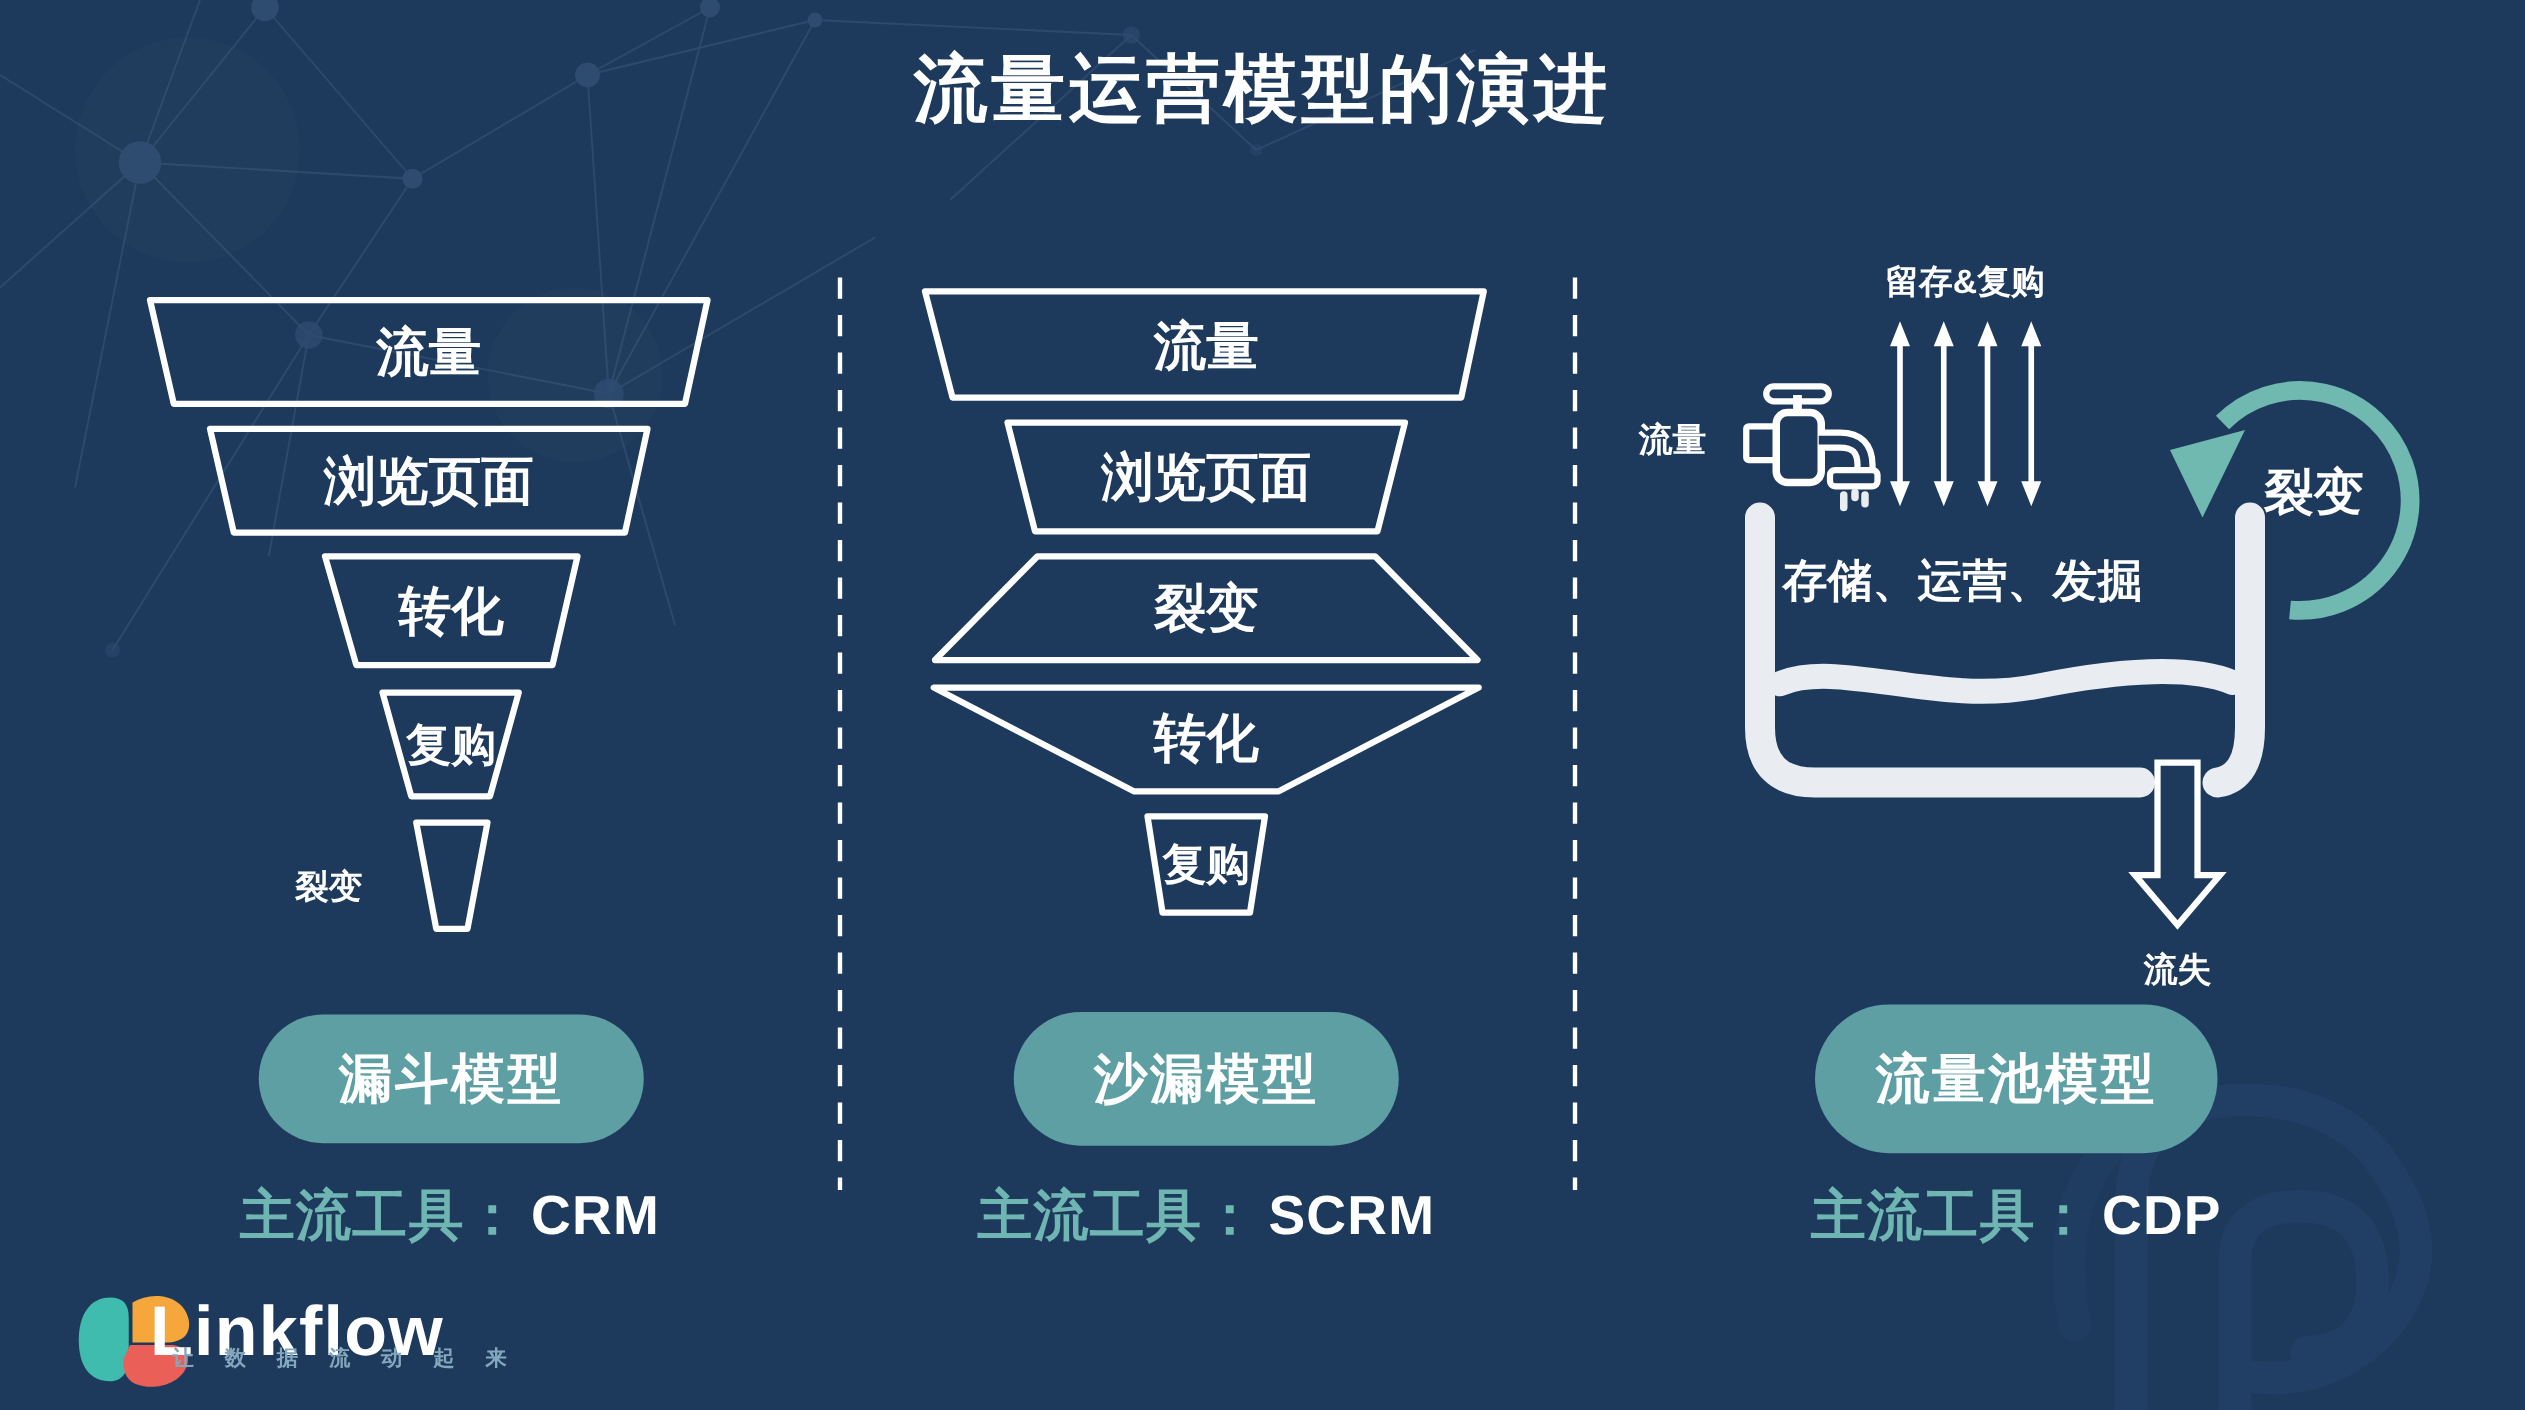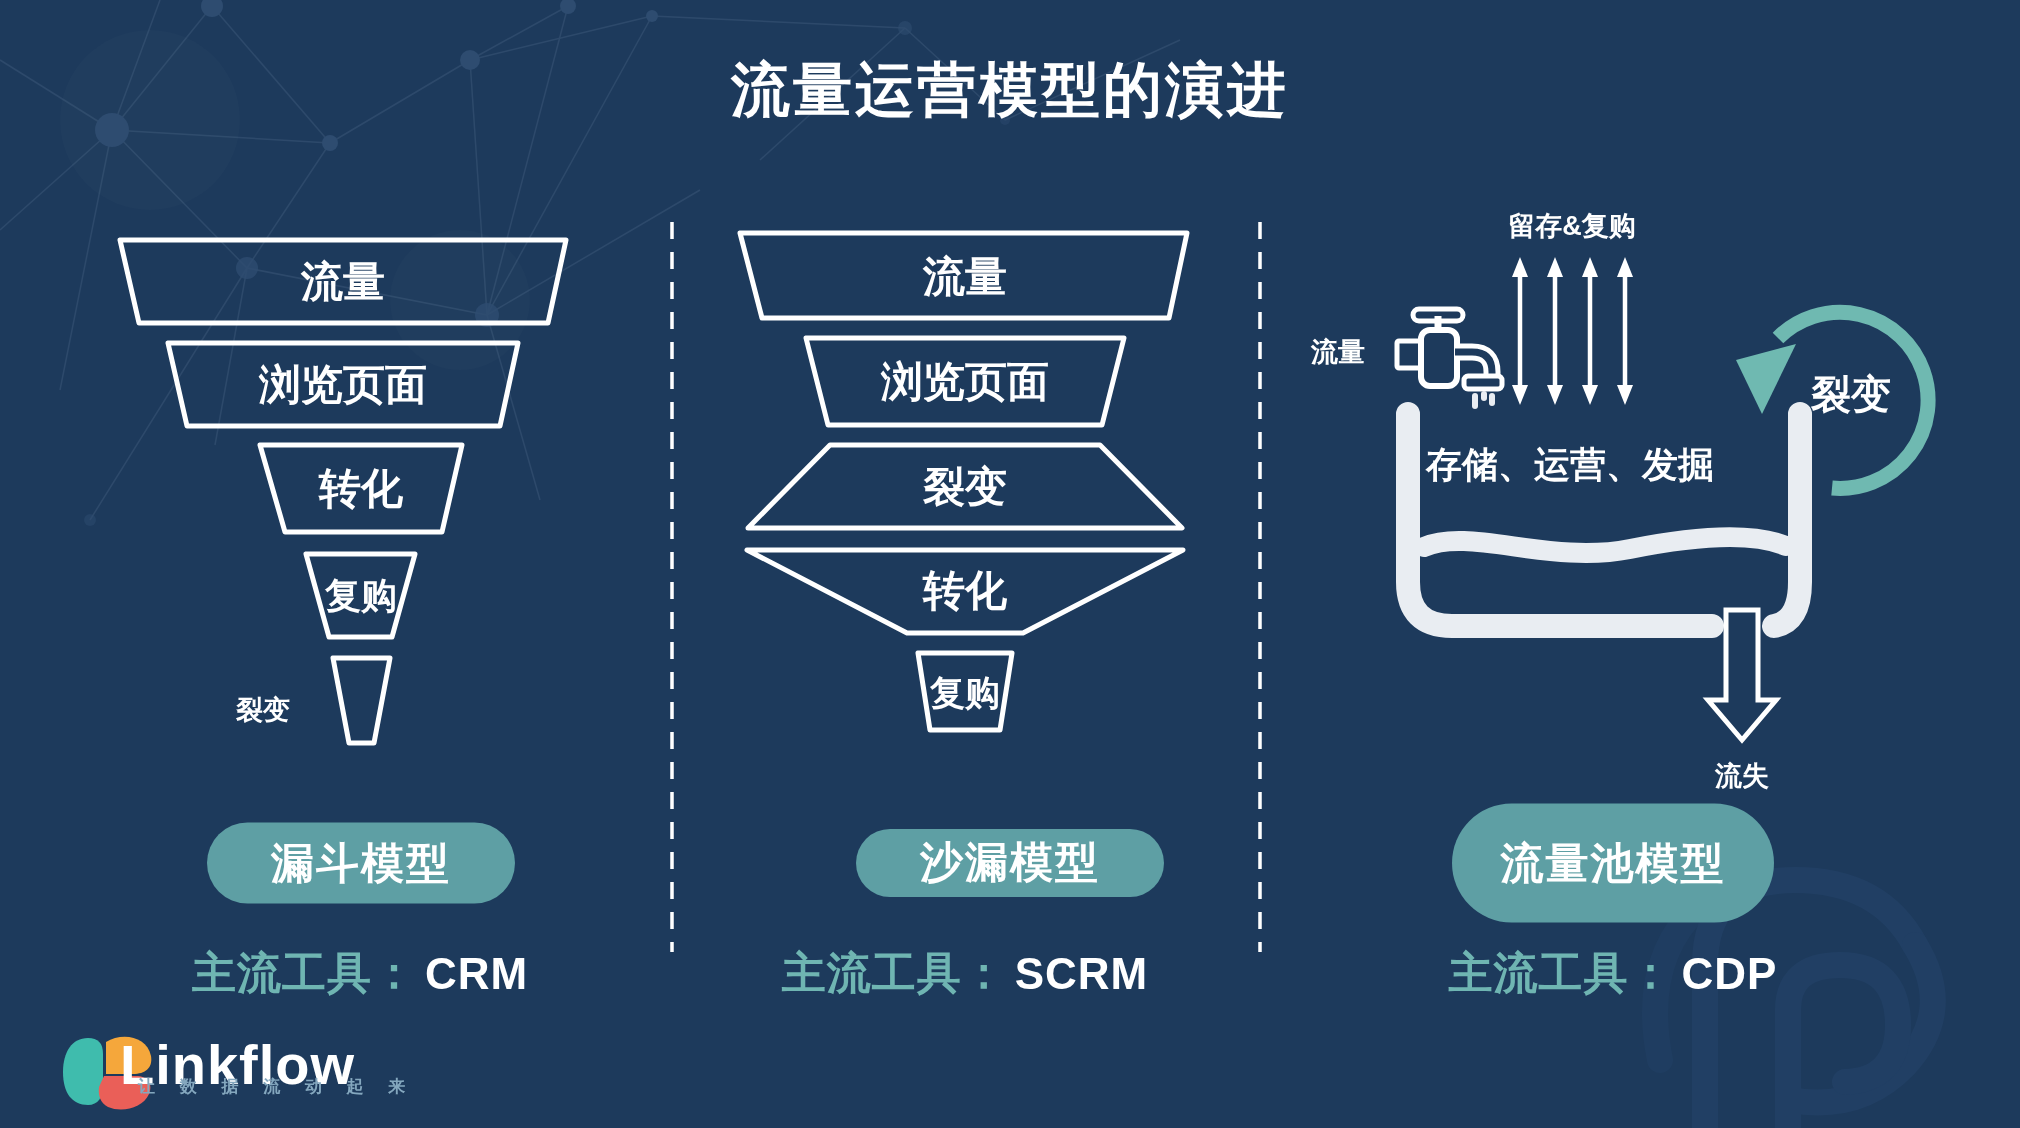--- a/index.html
+++ b/index.html
@@ -168,41 +168,41 @@
     </g>
   </g>
 
   <g>
     <path d="M 88 1038 C 72 1038 63 1052 63 1072 C 63 1093 72 1105 88 1105 C 98 1105 103 1097 103 1086 L 103 1054 C 103 1043 98 1038 88 1038 Z" fill="#3FBCAD"></path>
     <path d="M 106 1042 C 122 1032 147 1036 151 1056 C 153 1068 145 1074 133 1074 L 106 1074 Z" fill="#F5A73B"></path>
     <path d="M 104 1076 L 136 1076 C 148 1076 153 1084 149 1094 C 143 1108 122 1113 108 1107 C 100 1103 98 1095 99 1087 Z" fill="#EA5F58"></path>
   </g>
 </svg>
 
-<div class="lbl f59" style="left:1010px;top:90px;">流量运营模型的演进</div>
+<div class="lbl f59" style="left:1010px;top:72px;">流量运营模型的演进</div>
 
 <div class="lbl f42" style="left:343px;top:282px;">流量</div>
 <div class="lbl f42" style="left:343px;top:385px;">浏览页面</div>
 <div class="lbl f42" style="left:361px;top:489px;">转化</div>
 <div class="lbl f36" style="left:361px;top:596px;">复购</div>
 <div class="lbl f38" style="left:263px;top:710px;">裂变</div>
-<div class="pill" style="left:361px;top:863px;width:308px;height:81px;font-family:Liberation Serif, serif;">
+<div class="pill" style="left:361px;top:863px;width:308px;height:103px;font-family:Liberation Serif, serif;">
   <span>漏斗模型</span>
 </div>
 <div class="toolrow" style="left:360px;top:973px;">
   <span class="tool-label">主流工具：</span>
   <span class="tool-value">CRM</span>
 </div>
 
 <div class="lbl f42" style="left:965px;top:277px;">流量</div>
 <div class="lbl f42" style="left:965px;top:382px;">浏览页面</div>
 <div class="lbl f42" style="left:965px;top:487px;">裂变</div>
 <div class="lbl f42" style="left:965px;top:591px;">转化</div>
 <div class="lbl f35" style="left:965px;top:692px;">复购</div>
-<div class="pill" style="left:1010px;top:863px;width:308px;height:68px;">
+<div class="pill" style="left:965px;top:863px;width:308px;height:107px;">
   <span>沙漏模型</span>
 </div>
 <div class="toolrow" style="left:965px;top:973px;">
   <span class="tool-label">主流工具：</span>
   <span class="tool-value">SCRM</span>
 </div>
 
 <div class="lbl f38" style="left:1572px;top:226px;">留存&amp;复购</div>
 <div class="lbl f38" style="left:1338px;top:352px;">流量</div>
 <div class="lbl f36" style="left:1570px;top:465px;">存储、运营、发掘</div>

